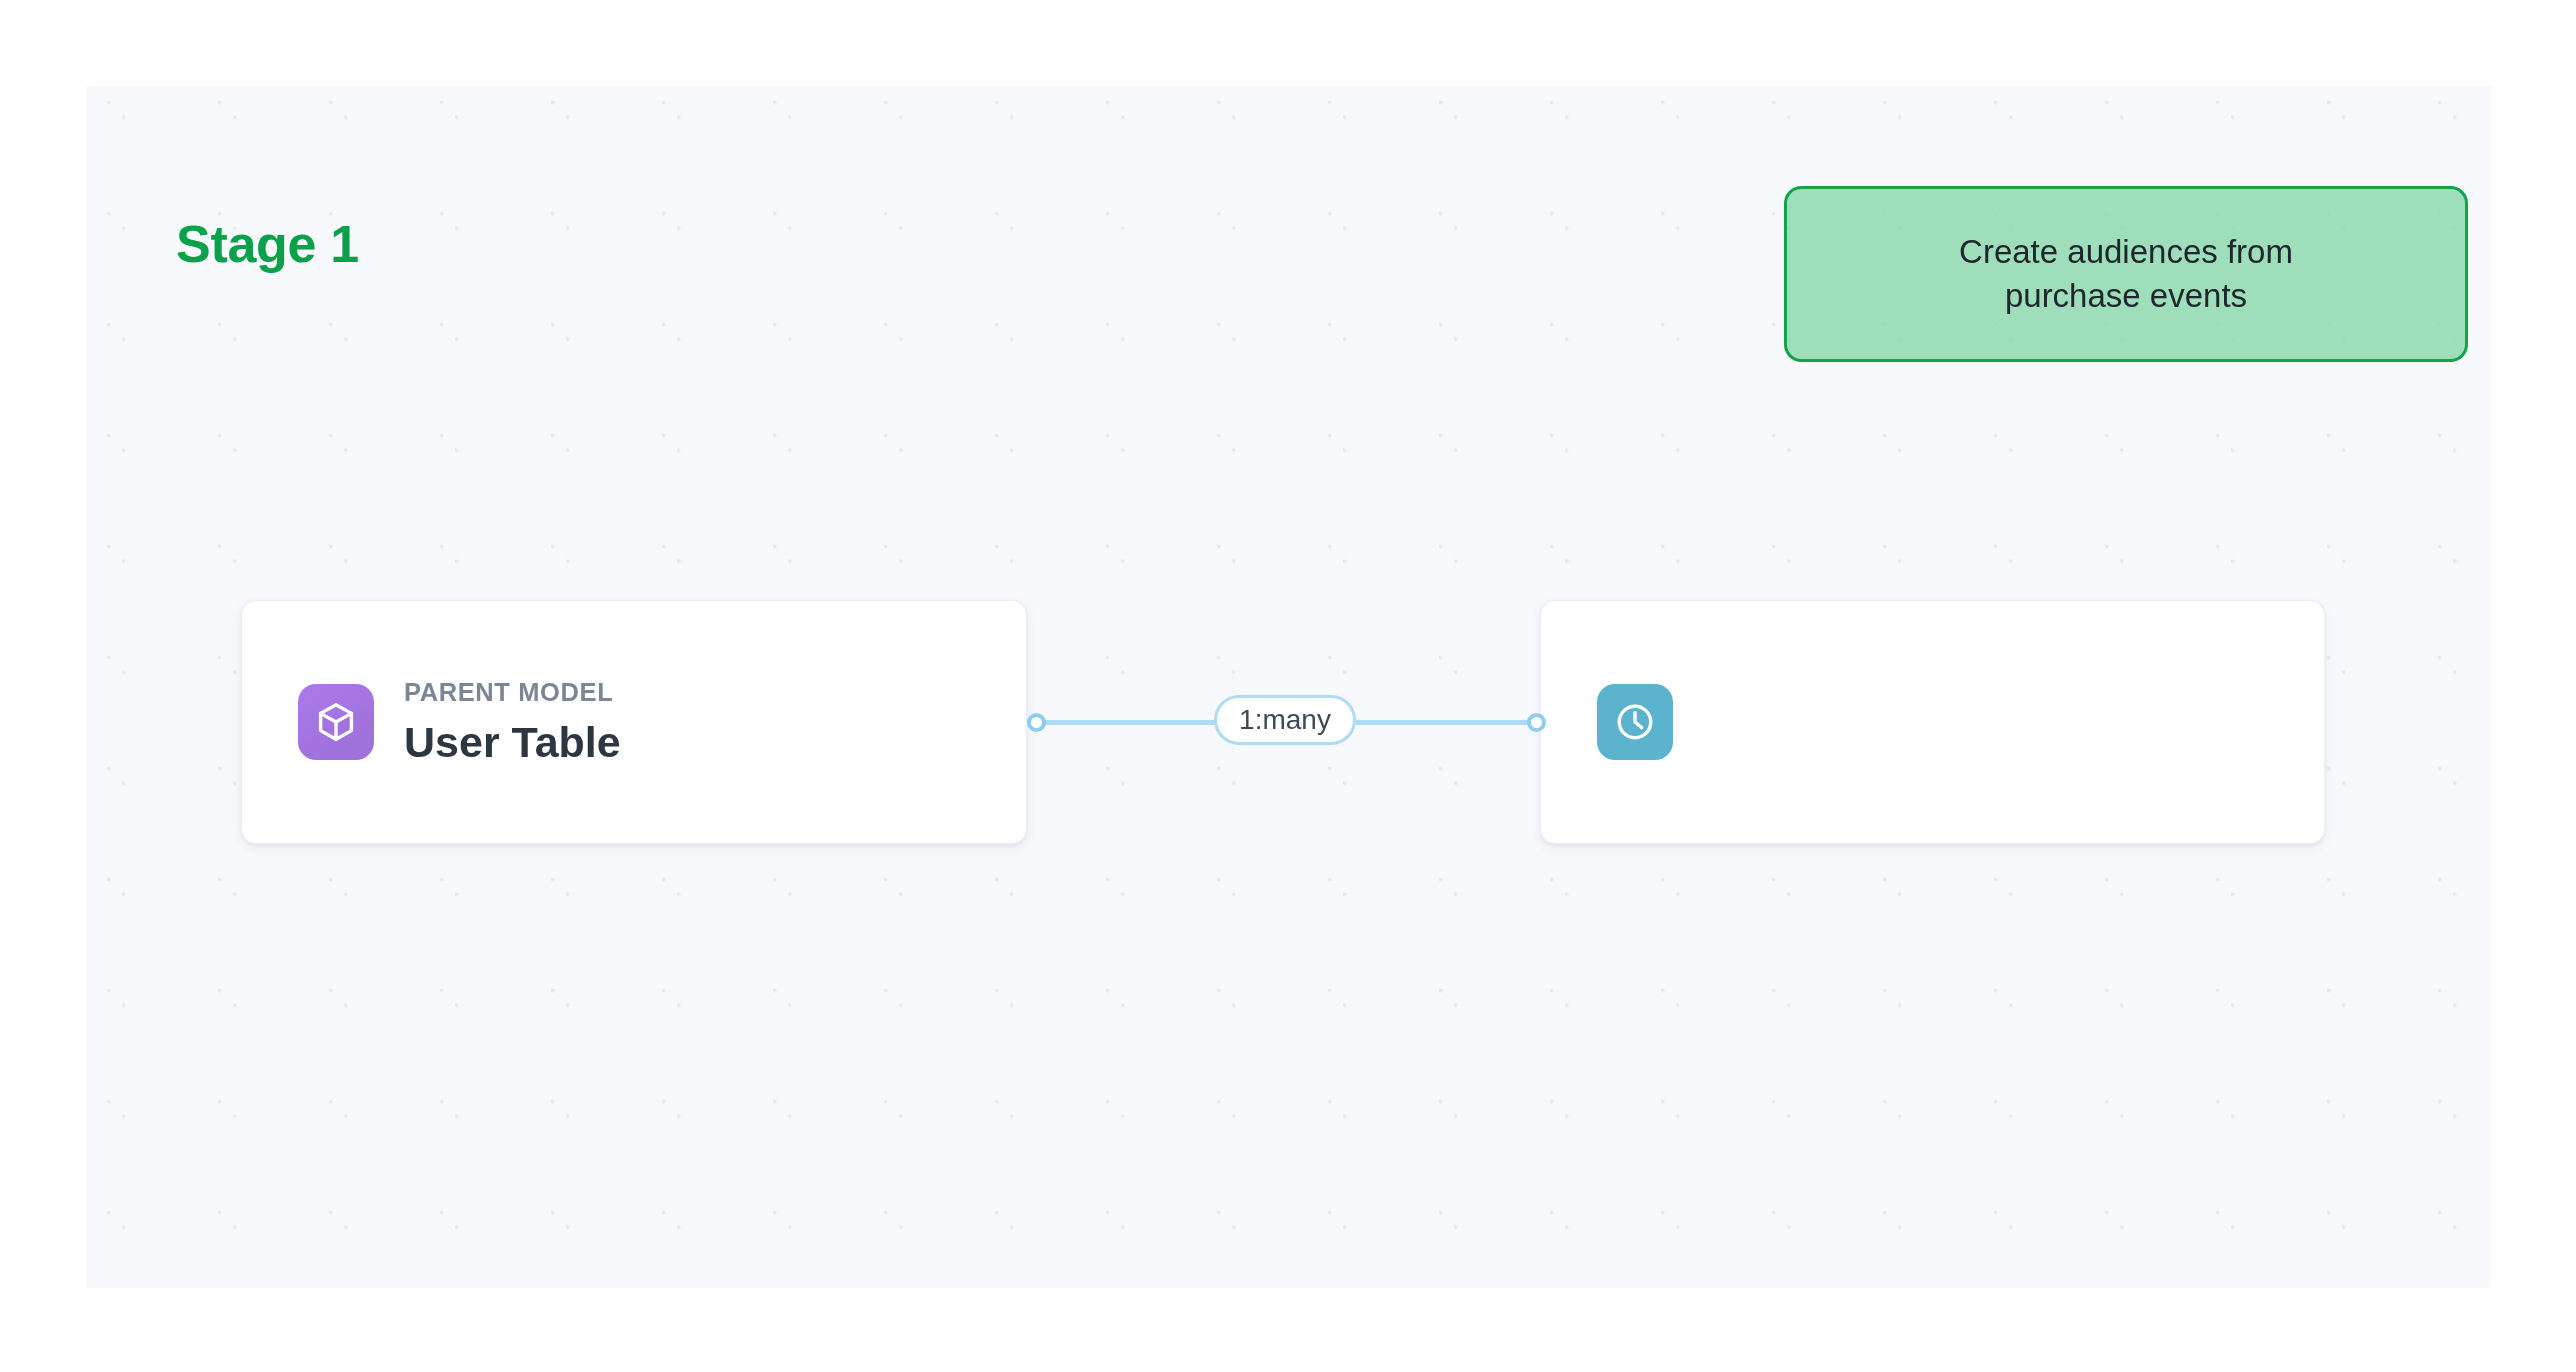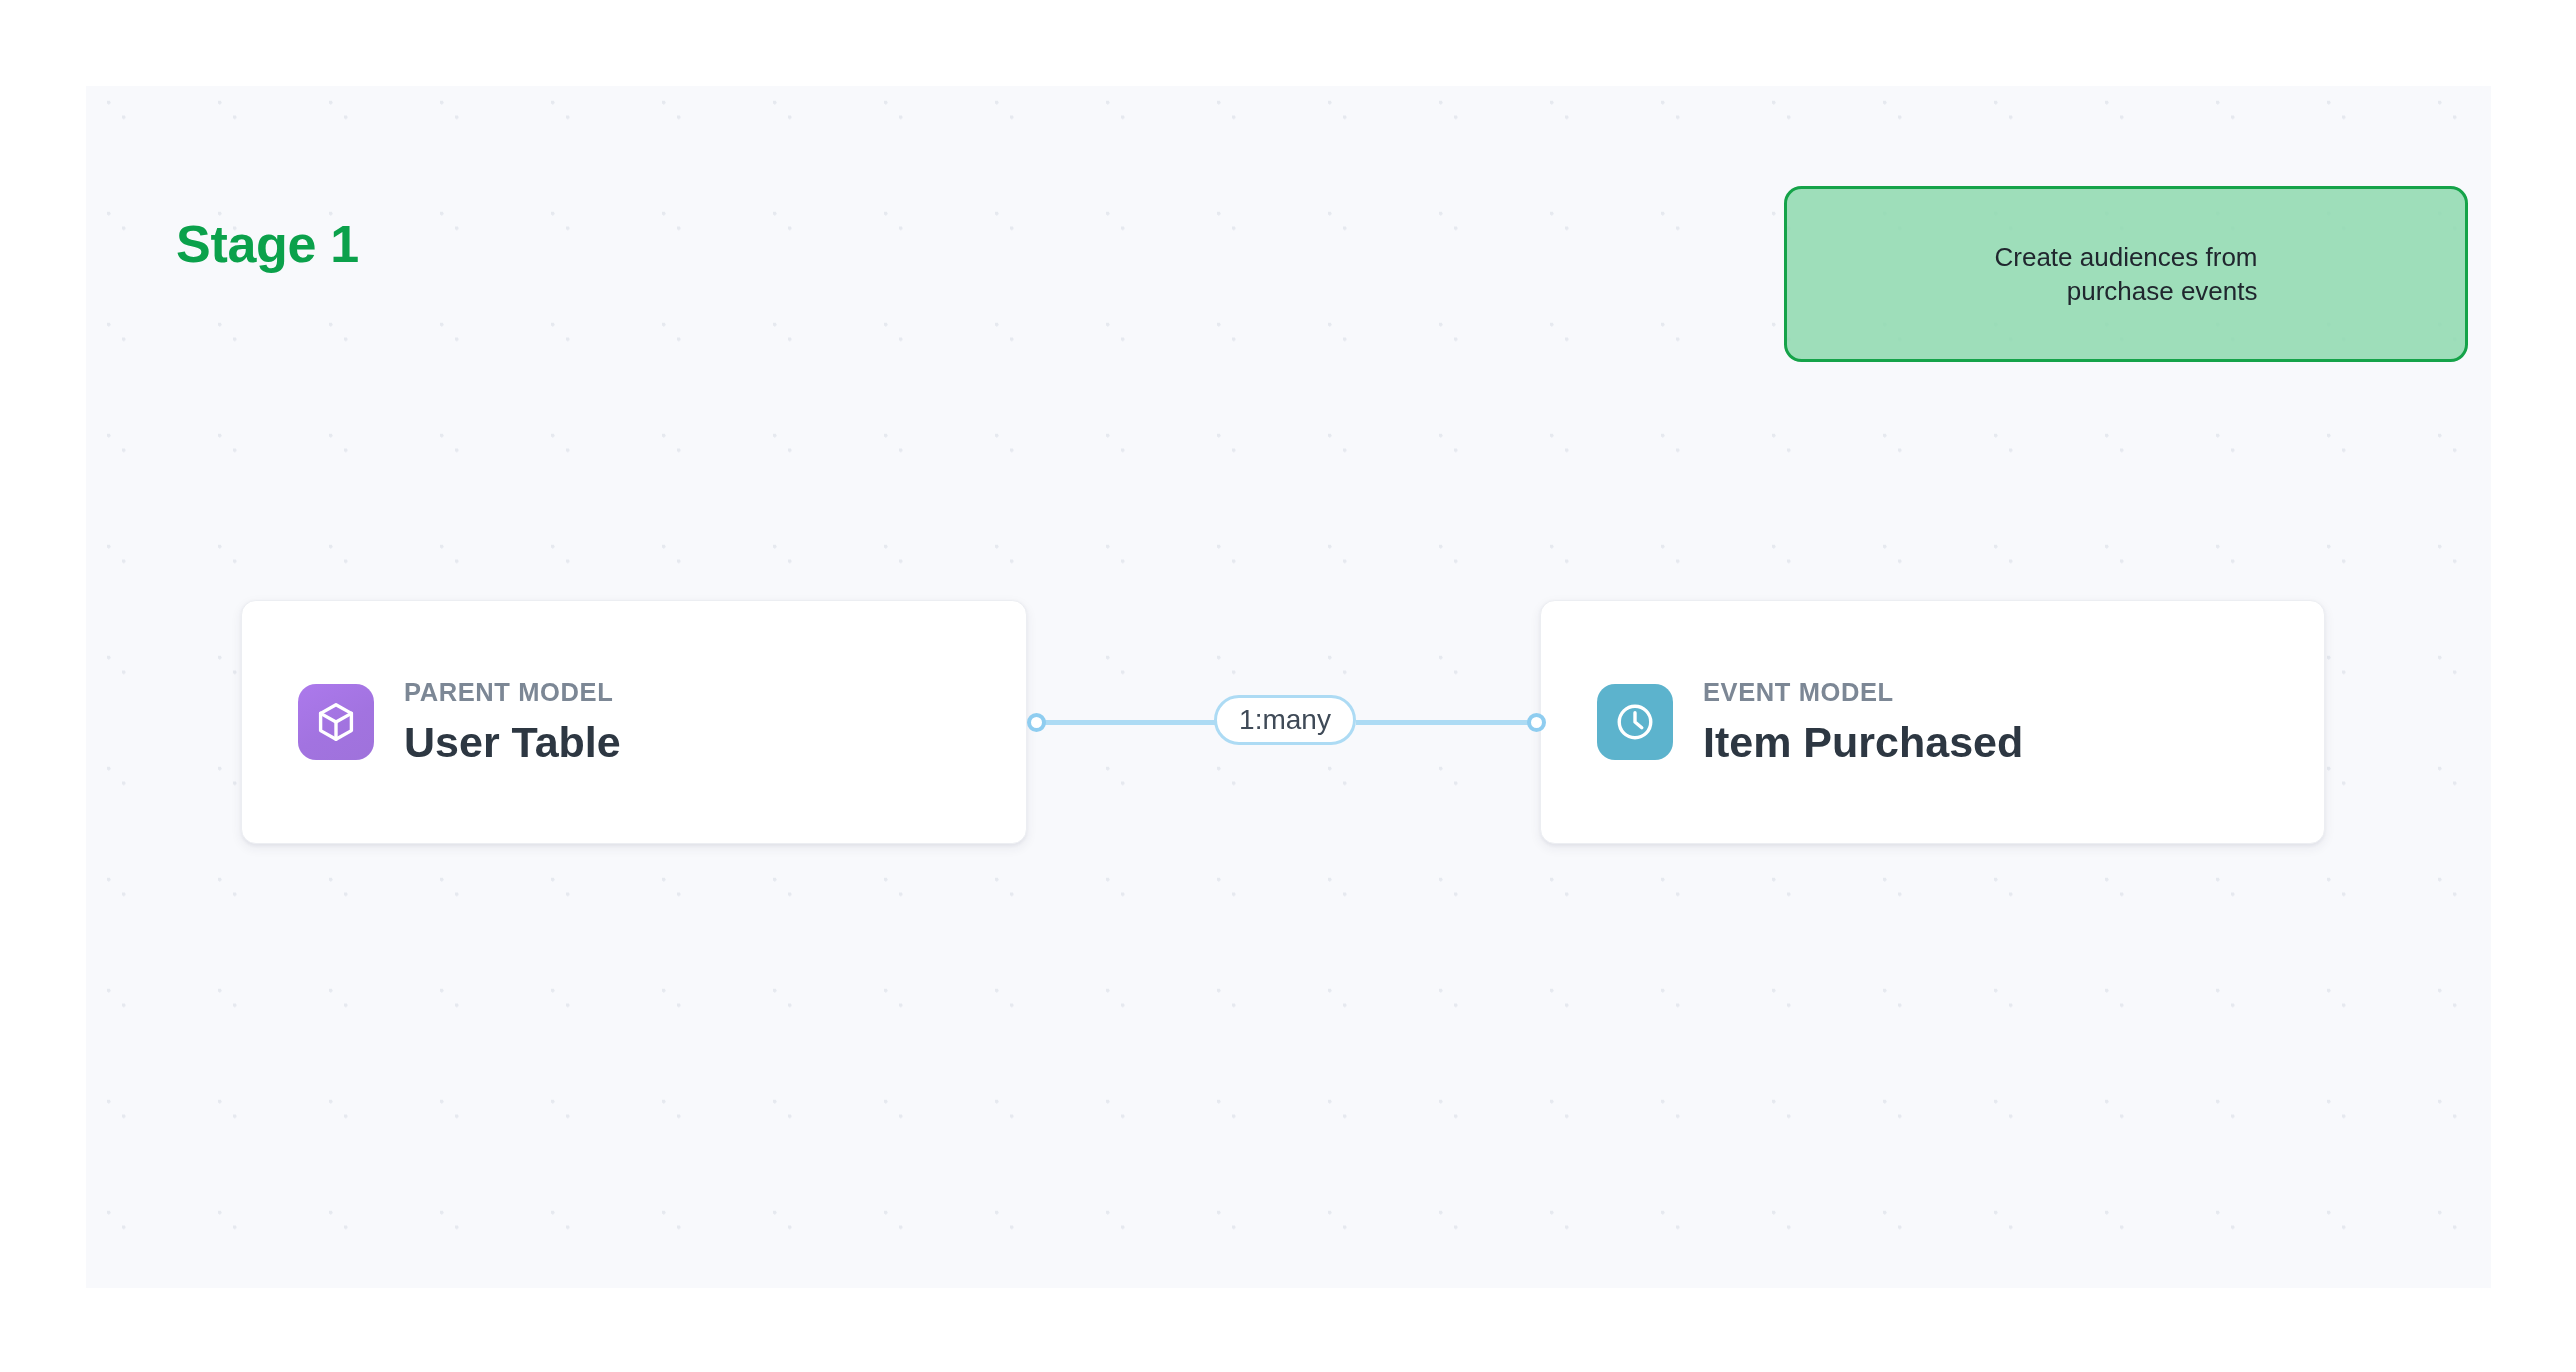--- a/index.html
+++ b/index.html
@@ -55,24 +55,24 @@
     box-sizing: border-box;
     background: rgba(145, 218, 176, 0.88);
     border: 3.4px solid #15a349;
     border-radius: 17.4px;
     display: flex;
     align-items: center;
     justify-content: center;
     padding: 0 31px;
   }
   #callout .callout-text {
-    font-size: 26px;
+    font-size: 33px;
     line-height: 1.32;
     color: #20262e;
-    text-align: right;
+    text-align: center;
     white-space: pre-line;
   }
 
   
   .card {
     position: absolute;
     top: 600px;
     height: 244px;
     box-sizing: border-box;
     background: #ffffff;
@@ -191,24 +191,20 @@
   </div>
 </div>
 
 <div class="card" id="card-event">
   <div class="tile teal">
     <svg width="44" height="44" viewBox="0 0 24 24" fill="none" stroke="#ffffff" stroke-width="1.85" stroke-linecap="round" stroke-linejoin="round">
       <circle cx="12" cy="12" r="8.6"></circle>
       <path d="M12 6.9V12l3.7 3.1"></path>
     </svg>
   </div>
-  <div class="card-text">
-    <div class="card-kicker">EVENT MODEL</div>
-    <div class="card-name">Item Purchased</div>
-  </div>
 </div>
 
 <div class="edge-line" id="edge-left"></div>
 <div class="edge-line" id="edge-right"></div>
 <div class="port" id="port-out"></div>
 <div class="port" id="port-in"></div>
 <div id="cardinality-badge">
   <span>1:many</span>
 </div>
 

